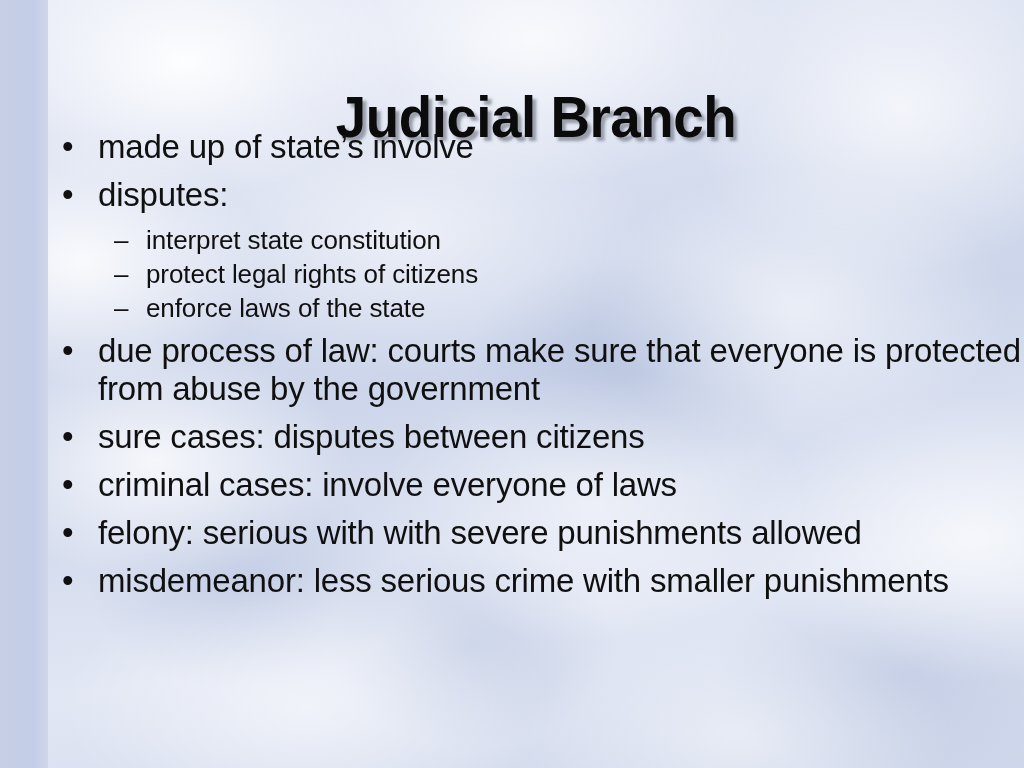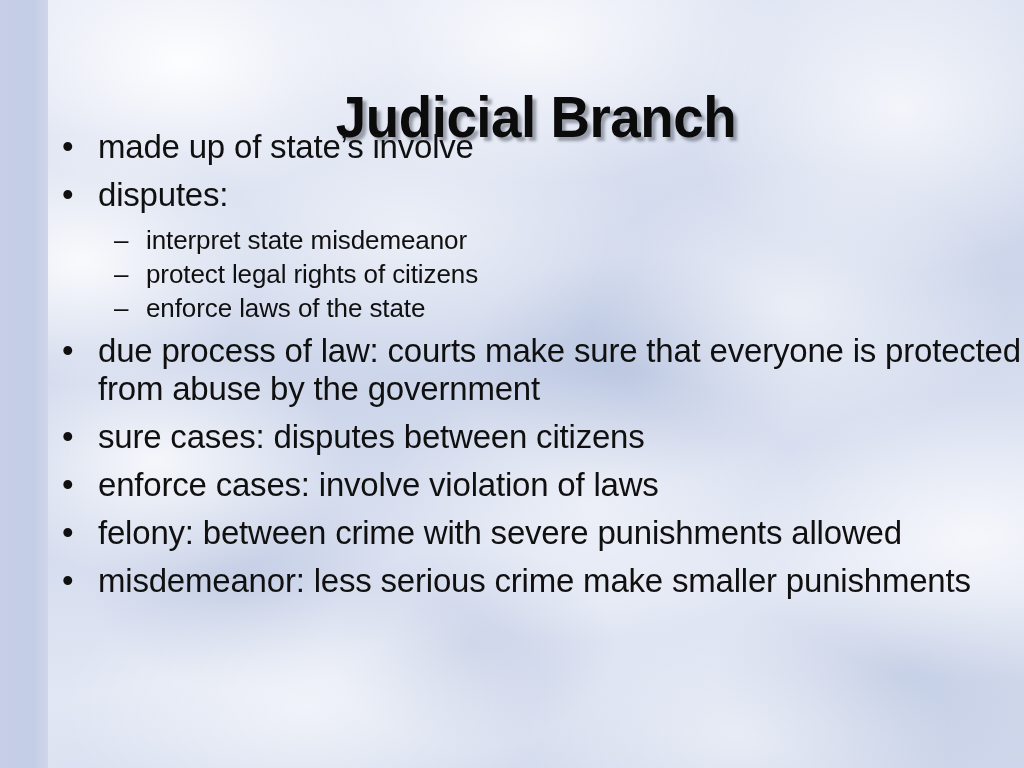--- a/index.html
+++ b/index.html
@@ -146,21 +146,21 @@
     </div>
 
     <div class="bullet lvl1">
       <span class="marker">•</span>
       <span class="text">disputes:</span>
     </div>
 
     <div class="sub-group">
       <div class="bullet lvl2">
         <span class="marker">–</span>
-        <span class="text">interpret state misdemeanor</span>
+        <span class="text">interpret state constitution</span>
       </div>
       <div class="bullet lvl2">
         <span class="marker">–</span>
         <span class="text">protect legal rights of citizens</span>
       </div>
       <div class="bullet lvl2">
         <span class="marker">–</span>
         <span class="text">enforce laws of the state</span>
       </div>
     </div>
@@ -170,27 +170,27 @@
       <span class="text">due process of law: courts make sure that everyone is protected from abuse by the government</span>
     </div>
 
     <div class="bullet lvl1">
       <span class="marker">•</span>
       <span class="text">sure cases: disputes between citizens</span>
     </div>
 
     <div class="bullet lvl1">
       <span class="marker">•</span>
-      <span class="text">enforce cases: involve violation of laws</span>
+      <span class="text">criminal cases: involve everyone of laws</span>
     </div>
 
     <div class="bullet lvl1">
       <span class="marker">•</span>
-      <span class="text">felony: between crime with severe punishments allowed</span>
+      <span class="text">felony: serious with with severe punishments allowed</span>
     </div>
 
     <div class="bullet lvl1">
       <span class="marker">•</span>
-      <span class="text">misdemeanor: less serious crime make smaller punishments</span>
+      <span class="text">misdemeanor: less serious crime with smaller punishments</span>
     </div>
 
   </div>
 </div>
 
 </body></html>

